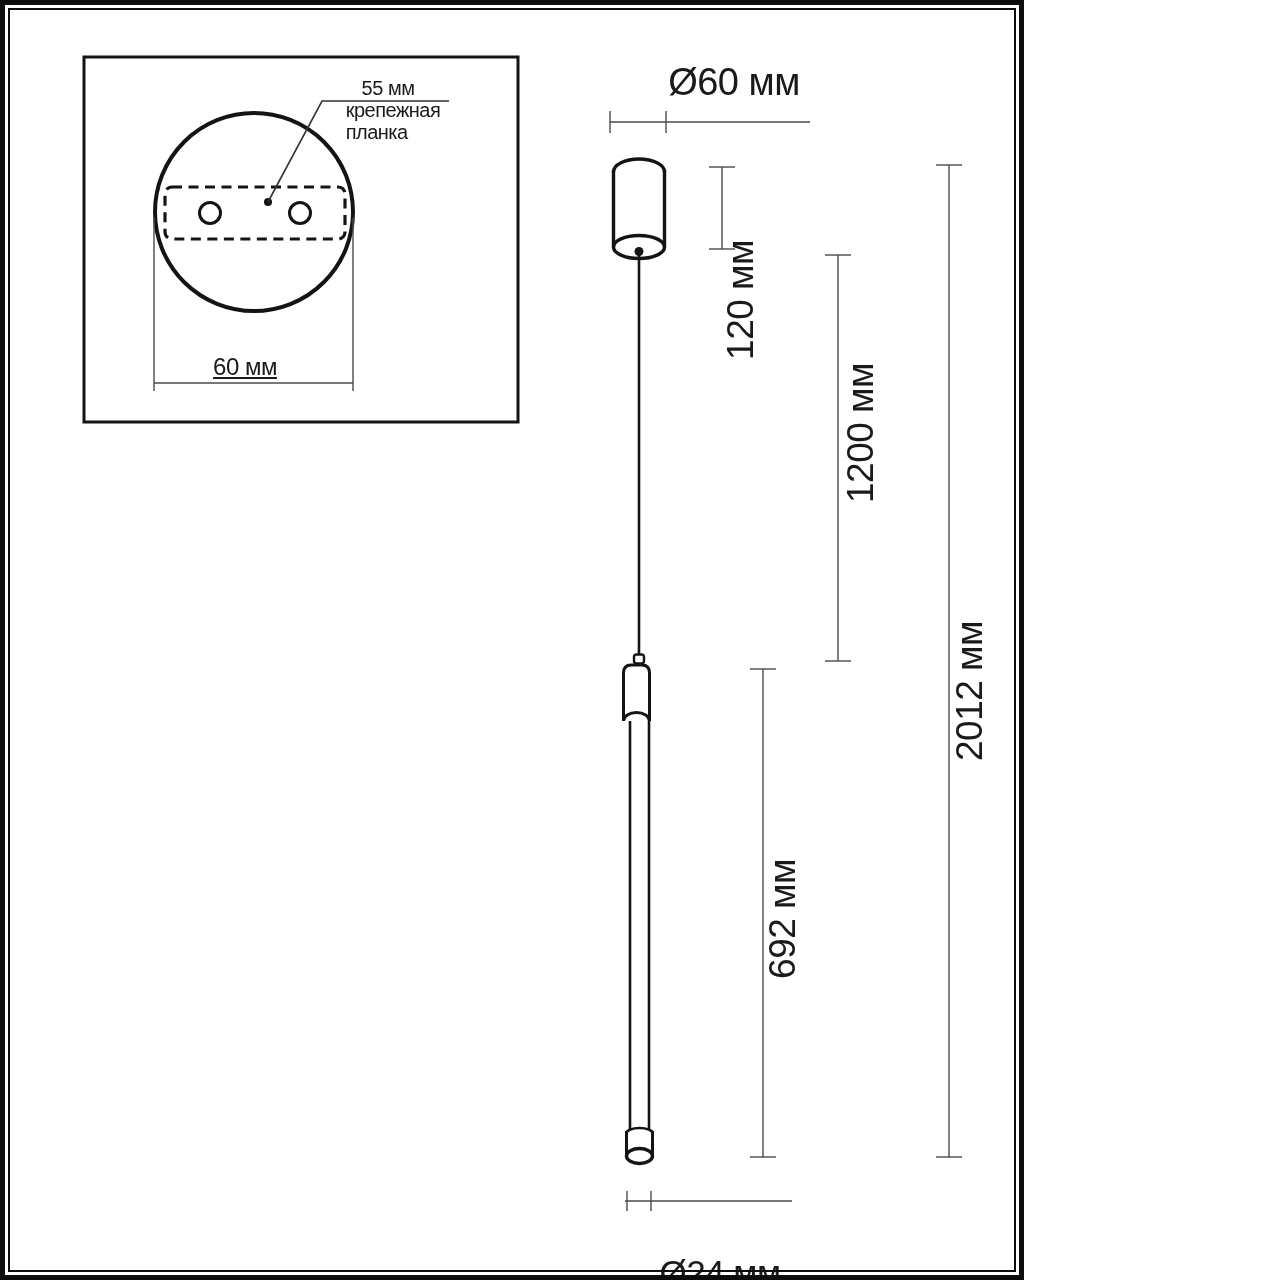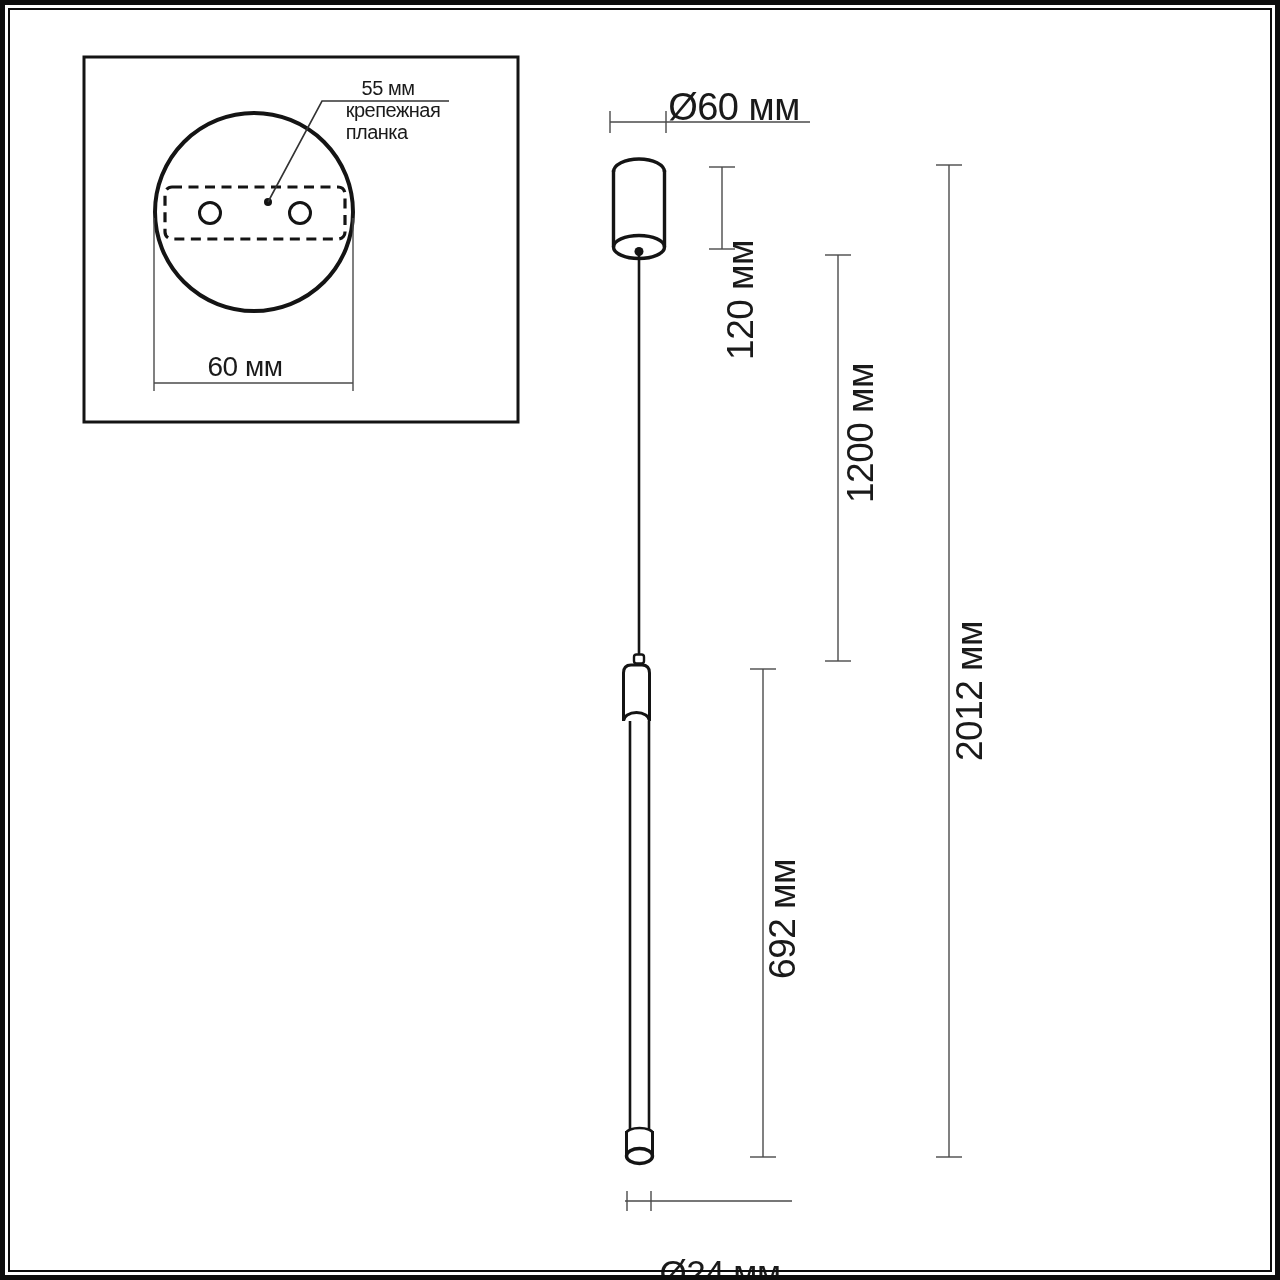--- a/index.html
+++ b/index.html
@@ -2,21 +2,21 @@
 <html><head>
 <meta charset="utf-8">
 <style>
   html, body {
     margin: 0;
     padding: 0;
     background: #ffffff;
   }
   #page {
     position: relative;
-    width: 1280px;
+    width: 1024px;
     height: 1280px;
     background: #ffffff;
     font-family: "Liberation Sans", sans-serif;
     color: #1a1a1a;
     overflow: hidden;
   }
   .frame-outer {
     position: absolute;
     inset: 0;
     border: 5px solid #0d0d0d;
@@ -40,21 +40,21 @@
     letter-spacing: -0.5px;
     transform: translate(-50%, -50%);
   }
   .lbl.rot {
     transform: translate(-50%, -50%) rotate(-90deg);
   }
   .dim-big { font-size: 37px; }
   .dim-horiz-top { font-size: 38px; }
   .dim-horiz-bot { font-size: 35px; }
   .inset-small { font-size: 20px; }
-  .inset-mid { font-size: 28px; }
+  .inset-mid { font-size: 24px; text-decoration: underline; }
   .plate-note {
     text-align: left;
     line-height: 1.08;
     font-size: 20px;
   }
 </style>
 </head>
 <body>
 
 <div id="page">
@@ -128,21 +128,21 @@
 
   <div class="lbl inset-small" style="left:388px; top:88px;">55 мм</div>
 
   <div class="lbl plate-note" style="left:393px; top:122px;">
     <div>крепежная</div>
     <div>планка</div>
   </div>
 
   <div class="lbl inset-mid" style="left:245px; top:367px;">60 мм</div>
 
-  <div class="lbl dim-horiz-top" style="left:734px; top:107px;">Ø60 мм</div>
+  <div class="lbl dim-horiz-top" style="left:734px; top:82px;">Ø60 мм</div>
 
   <div class="lbl rot dim-big" style="left:741px; top:300px;">120 мм</div>
 
   <div class="lbl rot dim-big" style="left:861px; top:433px;">1200 мм</div>
 
   <div class="lbl rot dim-big" style="left:970px; top:691px;">2012 мм</div>
 
   <div class="lbl rot dim-big" style="left:783px; top:919px;">692 мм</div>
 
   <div class="lbl dim-horiz-bot" style="left:720px; top:1225px;margin-top:48px;">Ø24 мм</div>

